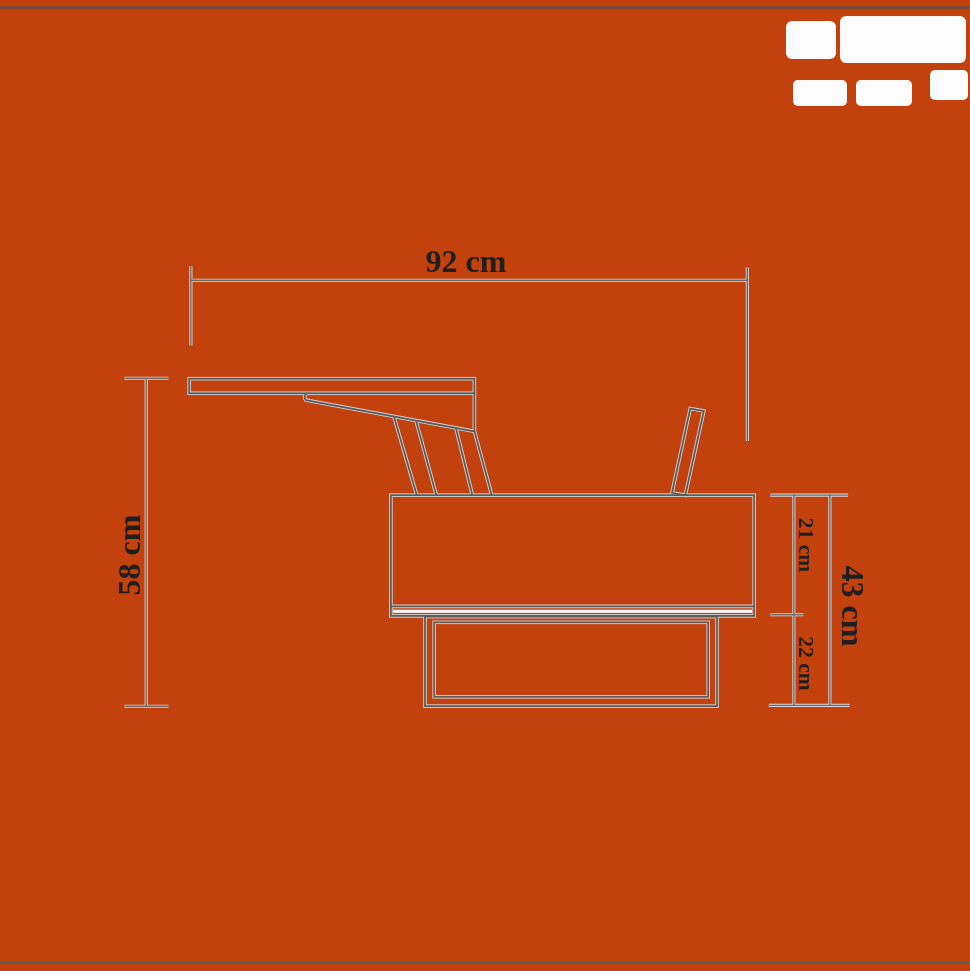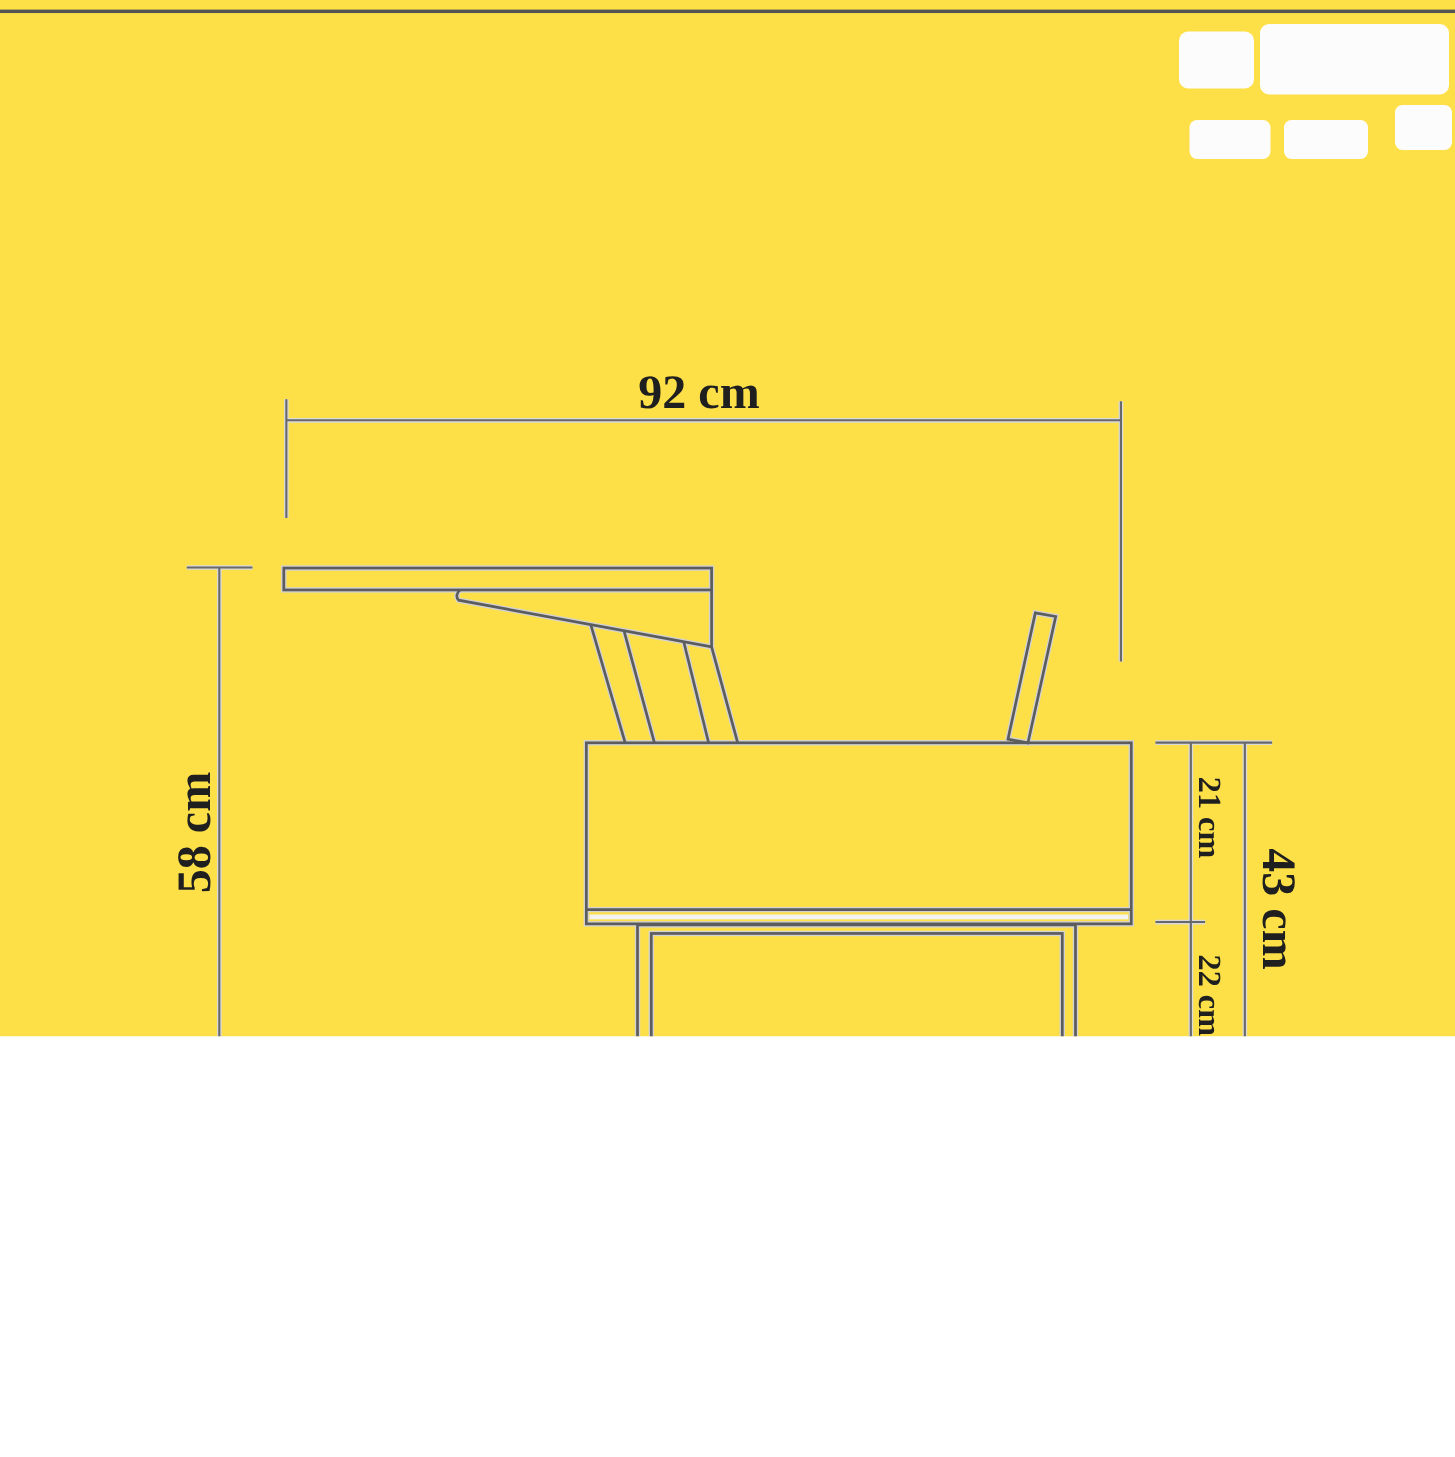--- a/index.html
+++ b/index.html
@@ -1,16 +1,16 @@
 <!DOCTYPE html>
 <html><head>
 <meta charset="utf-8">
 <style>
   html,body{margin:0;padding:0;background:#ffffff;}
-  #page{position:relative;width:970px;height:691px;background:#fde047;overflow:hidden;}
+  #page{position:relative;width:970px;height:971px;background:#c2410c;overflow:hidden;}
   svg{position:absolute;left:0;top:0;filter:grayscale(1);}
   text{font-family:"Liberation Serif", serif;font-weight:bold;fill:#1f1f1f;}
 </style>
 </head>
 <body>
 <div id="page">
 <svg width="970" height="971" viewBox="0 0 970 971">
 
   <g fill="#fcfcfc">
     <rect x="840" y="16" width="126" height="47" rx="6"></rect>

